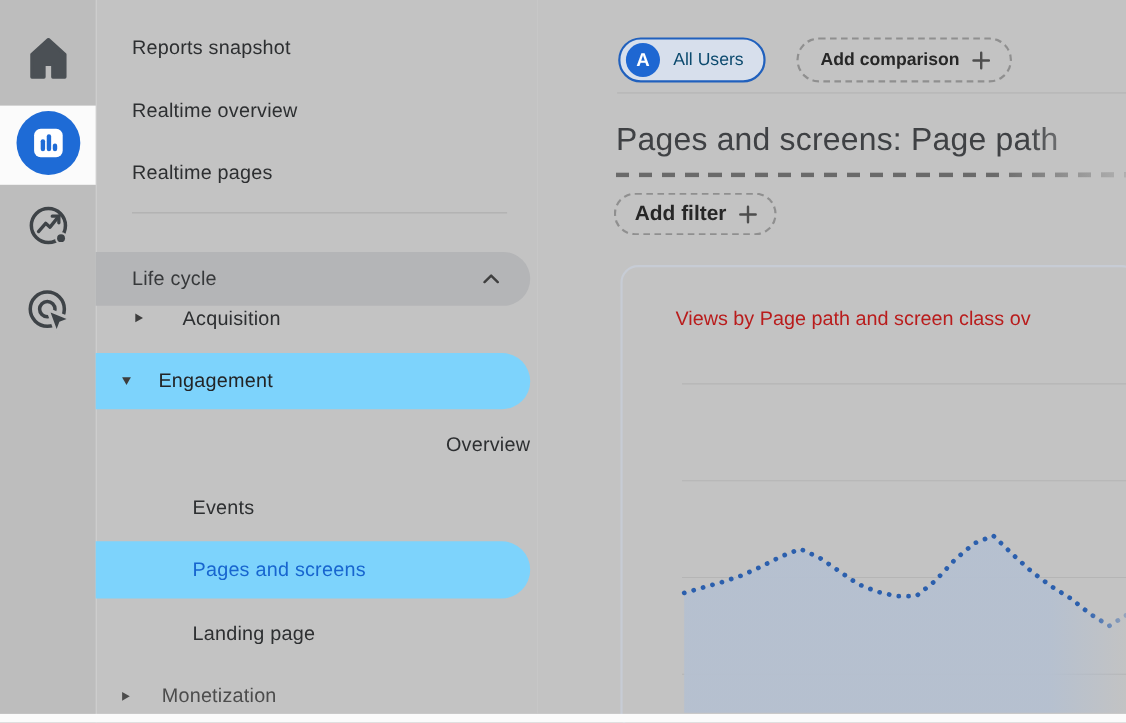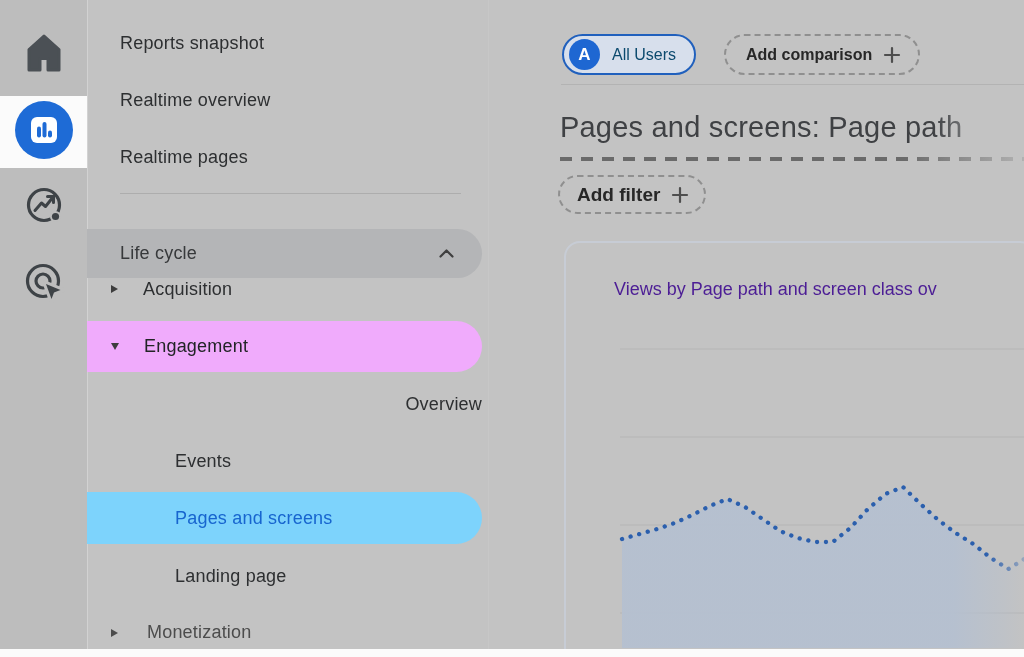--- a/index.html
+++ b/index.html
@@ -15,21 +15,21 @@
   .blue-circle{position:absolute;left:15px;top:101px;width:58px;height:58px;border-radius:50%;
     background:#1e6bd6;display:flex;align-items:center;justify-content:center;}
   
   .nav{position:absolute;left:87px;top:0;width:401px;height:649px;}
   .nav-edge{position:absolute;left:488px;top:0;width:1px;height:649px;background:#cbcbcb;opacity:.55;}
   .nav-row{position:absolute;left:0;display:flex;align-items:center;width:395px;}
   .nav-label{font-size:18px;font-weight:500;color:#2d2f31;letter-spacing:.2px;}
   .nav-div{position:absolute;left:33px;top:193px;width:341px;height:1px;background:#adadad;}
   .pill{border-radius:0 26px 26px 0;}
   .pill-gray{background:#b4b5b7;margin-top:22px;}
-  .pill-white{background:#f0abfc;text-align:center;}
+  .pill-white{background:#7dd3fc;text-align:center;}
   .pill-blue{background:#7dd3fc;}
   .lbl-blue{color:#1765cf;}
   .lbl-dim{color:#4c4c4c;}
   .tri-right{width:0;height:0;border-left:7px solid #3d3d3d;border-top:4.5px solid transparent;border-bottom:4.5px solid transparent;}
   .tri-down{width:0;height:0;border-top:7px solid #3d3d3d;border-left:4.5px solid transparent;border-right:4.5px solid transparent;}
   
   .chip{position:absolute;top:34px;height:41px;border-radius:22px;display:flex;align-items:center;box-sizing:border-box;}
   .chip-allusers{left:562px;border:2px solid #2060bd;background:#d7dfec;padding:0 18px 0 5px;gap:12px;}
   .chip-avatar{width:31px;height:31px;border-radius:50%;background:#1e67d2;color:#fff;font-size:17px;font-weight:700;
     display:flex;align-items:center;justify-content:center;}
@@ -43,21 +43,21 @@
   .fade-r::after{content:"";position:absolute;right:0;top:0;bottom:0;width:90px;
     background:linear-gradient(90deg,rgba(195,195,195,0) 0%,#c3c3c3 88%);}
   .dash-underline{position:absolute;left:560px;top:157px;width:464px;height:4px;
     background:repeating-linear-gradient(90deg,#6a6a6a 0 12px,rgba(0,0,0,0) 12px 21px);}
   .dash-fade{position:absolute;right:0;top:0;bottom:0;width:120px;
     background:linear-gradient(90deg,rgba(195,195,195,0),rgba(195,195,195,.8));}
   
   .card{position:absolute;left:564px;top:241px;width:472px;height:424px;background:#c3c3c3;
     border:2px solid #c7ccd5;border-radius:16px;box-sizing:border-box;}
   .card-title-wrap{position:absolute;left:48px;top:36px;right:2px;height:24px;overflow:hidden;white-space:nowrap;}
-  .card-title{font-size:18px;font-weight:500;color:#4c1d95;}
+  .card-title{font-size:18px;font-weight:500;color:#b91c1c;}
   .card-title-wrap.fade-r::after{background:linear-gradient(90deg,rgba(195,195,195,0) 0%,#c3c3c3 85%);width:80px;}
   .chart{position:absolute;left:0;top:89px;}
   .bottom-strip{position:absolute;left:0;top:649px;width:1024px;height:8px;background:#fbfbfb;z-index:20;}
 </style>
 </head>
 <body>
 
 <div class="rail">
 
   <div class="rail-ico" style="left:26px;top:33px;width:36px;height:40px;">
@@ -114,21 +114,21 @@
 
   <div class="nav-div"></div>
 
   <div class="nav-row pill pill-gray" style="top:207px;height:49px;padding:0 28px 0 33px;box-sizing:border-box;justify-content:space-between;">
     <span class="nav-label" style="color:#37393b;">Life cycle</span>
     <svg width="15" height="9" viewBox="0 0 15 9">
       <polyline points="1.5,7.5 7.5,1.5 13.5,7.5" fill="none" stroke="#3f3f3f" stroke-width="2.2" stroke-linecap="round" stroke-linejoin="round"></polyline>
     </svg>
   </div>
 
-  <div class="nav-row" style="top:264px;height:50px;padding-left:24px;box-sizing:border-box;gap:25px;">
+  <div class="nav-row" style="top:264px;height:50px;padding-left:36px;box-sizing:border-box;gap:36px;">
     <span class="tri-right"></span>
     <span class="nav-label">Acquisition</span>
   </div>
 
   <div class="nav-row pill pill-white" style="top:321px;height:51px;padding-left:24px;box-sizing:border-box;gap:25px;">
     <span class="tri-down"></span>
     <span class="nav-label" style="color:#222426;">Engagement</span>
   </div>
 
   <div class="nav-row" style="top:379px;height:50px;padding-left:88px;box-sizing:border-box;justify-content:flex-end;">

